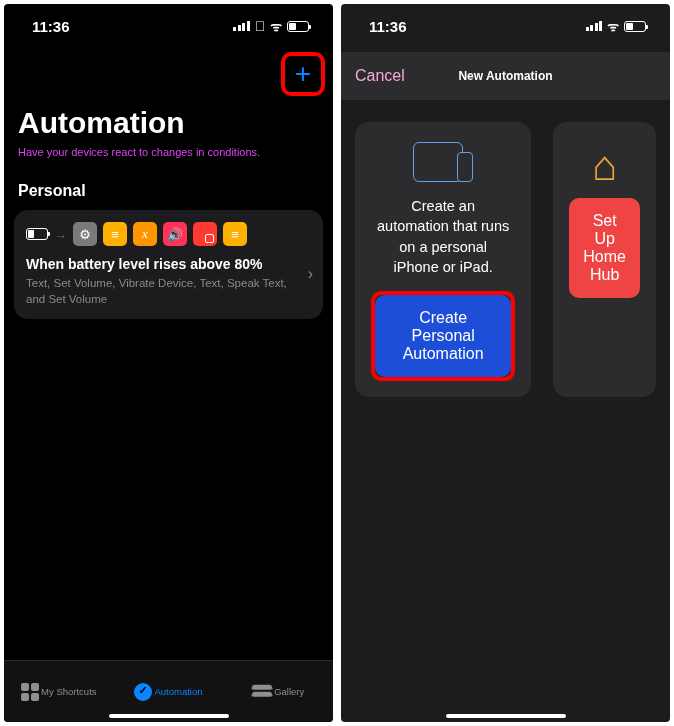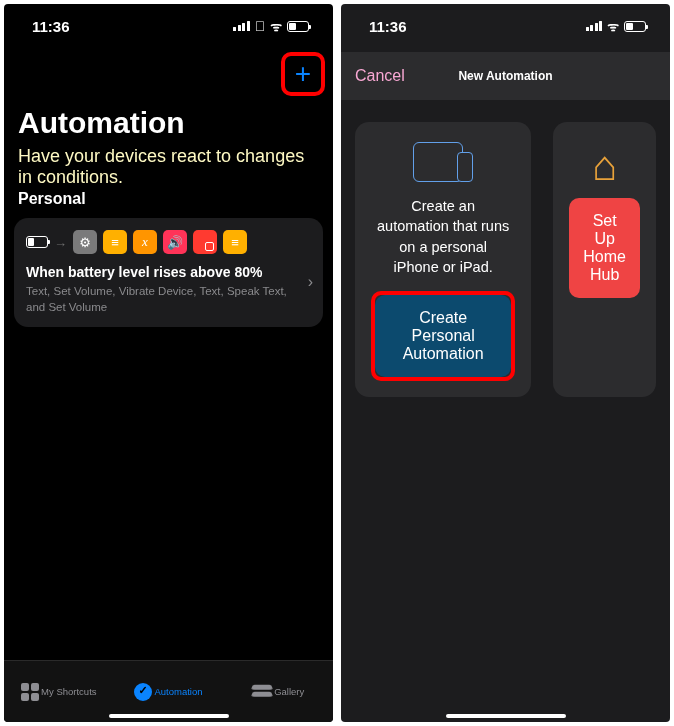--- a/index.html
+++ b/index.html
@@ -12,21 +12,21 @@
 .sig-bars span:nth-child(1){height:4px}.sig-bars span:nth-child(2){height:6px}.sig-bars span:nth-child(3){height:8px}.sig-bars span:nth-child(4){height:10px}
 .wifi-icon { font-size: 14px; }
 
 .highlight-red { border: 4px solid #ff0000; border-radius: 10px; }
 
 
 .add-btn-wrap { display:flex; justify-content:flex-end; padding: 4px 8px 0 0; }
 .add-btn { width: 36px; height: 36px; display:flex; align-items:center; justify-content:center; color:#0a84ff; font-size:28px; font-weight:300; }
 .header-area { padding: 10px 14px 0; }
 .title { font-size: 30px; font-weight: 700; color:#fff; margin-bottom:6px;}
-.subtitle { font-size: 18px; color:#fef9c3; margin-bottom: 2px; }
+.subtitle { font-size: 11px; color:#d946ef; margin-bottom: 24px; }
 .section-label { font-size: 16px; font-weight: 700; color:#fff; margin-bottom:10px; }
 
 .card { background:#1c1c1e; border-radius: 14px; padding: 12px; margin: 0 10px; position:relative; }
 .icon-row { display:flex; align-items:center; gap:6px; margin-bottom:10px; }
 .battery-outline { width:22px; height:12px; border:1.5px solid #fff; border-radius:3px; position:relative; }
 .battery-outline::after { content:''; position:absolute; right:-3px; top:3px; width:2px; height:4px; background:#fff; border-radius:0 1px 1px 0;}
 .battery-outline span { position:absolute; left:1px; top:1px; width:6px; height:8px; background:#fff; border-radius:1px;}
 .arrow-sep { color:#6e6e6e; font-size:13px; }
 .app-icon { width:24px; height:24px; border-radius:5px; display:flex; align-items:center; justify-content:center; font-size:13px; color:#fff; }
 .ic-gear { background:#7a7a7b; }
@@ -59,21 +59,21 @@
 .sheet-header .cancel { position:absolute; left:14px; color:#f9a8d4; font-size:16px;}
 .sheet-title { color:#fff; font-size:12px; font-weight:600;}
 .option-container { padding: 22px 14px; display:flex; flex-direction:row; gap:22px;}
 .option-card { background:#2c2c2e; border-radius:14px; padding:20px 16px 16px; display:flex; flex-direction:column; align-items:center; }
 .devices-icon { display:flex; align-items:flex-end; margin-bottom:14px;}
 .ipad { width:50px;height:40px;border:1.5px solid #62a0ea;border-radius:6px;}
 .iphone{ width:16px;height:30px;border:1.5px solid #62a0ea;border-radius:4px;margin-left:-6px;background:#2c2c2e;}
 .house-icon { color:#e8a23a; font-size:42px; margin-bottom:8px;}
 .option-text { color:#fff; font-size:14.5px; text-align:center; line-height:1.4; margin-bottom:14px; padding:0 6px;}
 .primary-btn { width:100%; padding:14px; border-radius:10px; border:none; font-size:16px; font-weight:500; color:#fff; text-align:center;}
-.btn-blue { background:#0c4a6e; }
+.btn-blue { background:#1d4ed8; }
 .btn-orange { background:#ef4444; }
 .battery-status { width:22px; height:11px; border:1px solid #fff; border-radius:3px; position:relative;}
 .battery-status::after{content:'';position:absolute;right:-3px;top:3px;width:2px;height:4px;background:#fff;border-radius:0 1px 1px 0;}
 .battery-status span{position:absolute;left:1px;top:1px;width:7px;height:7px;background:#fff;border-radius:1px;}
 </style>
 </head>
 <body>
 
 <div class="phone">
   <div class="status-bar">

